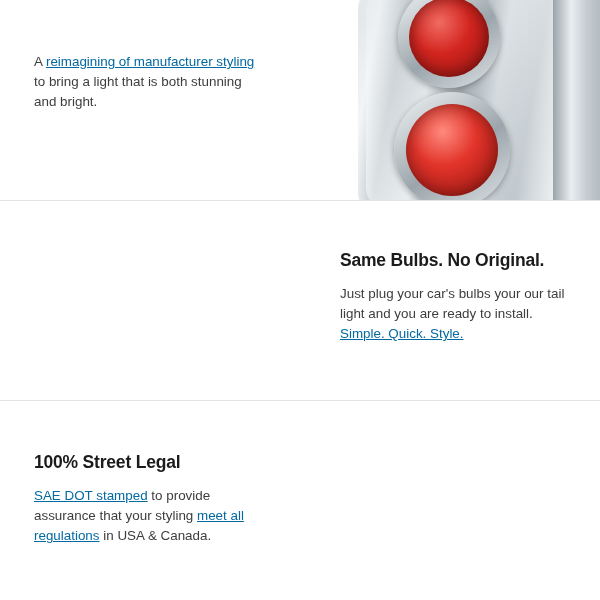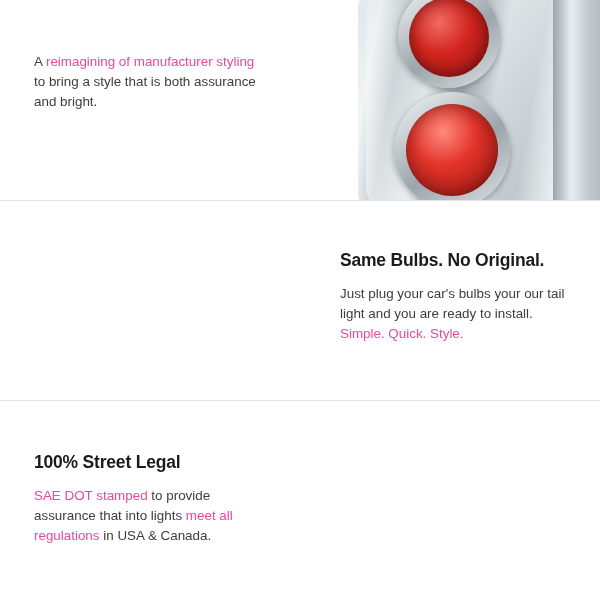--- a/index.html
+++ b/index.html
@@ -50,21 +50,21 @@
     color: #1b1b1b;
     letter-spacing: -0.2px;
     margin-bottom: 13px;
   }
   .body-copy {
     font-size: 13.4px;
     line-height: 20px;
     color: #3d3d3d;
     max-width: 232px;
   }
-  .hl-red { color: #ec4899; }
+  .hl-red { color: #0369a1; text-decoration: underline; }
 
   
   .img-block {
     position: relative;
     overflow: hidden;
     background: #cfd3d5;
   }
 
   
   .r1-img {
@@ -176,21 +176,21 @@
   .dot-text .dt2 { font-size: 4.6px; color: #444; }
 </style>
 </head>
 <body>
 
 <div class="page">
 
   <div class="row row-1">
     <div class="text-panel r1">
       <div class="body-copy">
-        <span>A </span><span class="hl-red">reimagining of manufacturer styling</span><span> to bring a style that is both assurance and bright.</span>
+        <span>A </span><span class="hl-red">reimagining of manufacturer styling</span><span> to bring a light that is both stunning and bright.</span>
       </div>
     </div>
 
     <div class="r1-img img-block">
       <div class="r1-body"></div>
       <div class="r1-edge"></div>
       <div class="lens lens-ring r1-lens-top">
         <div class="lens-inner"></div>
       </div>
       <div class="lens lens-ring r1-lens-bot">
@@ -212,21 +212,21 @@
       </div>
     </div>
   </div>
 
   <div class="divider d2"></div>
 
   <div class="row row-3">
     <div class="text-panel r3">
       <div class="headline">100% Street Legal</div>
       <div class="body-copy">
-        <span class="hl-red">SAE DOT stamped</span><span> to provide assurance that into lights </span><span class="hl-red">meet all regulations</span><span> in USA &amp; Canada.</span>
+        <span class="hl-red">SAE DOT stamped</span><span> to provide assurance that your styling </span><span class="hl-red">meet all regulations</span><span> in USA &amp; Canada.</span>
       </div>
 
       <div class="badges">
         <div class="badge-sae">
           <div class="b-main">SAE</div>
           <div class="b-sub">INTERNATIONAL</div>
         </div>
         <div class="badge-dot">
           <div class="dot-seal"></div>
           <div class="dot-text">

